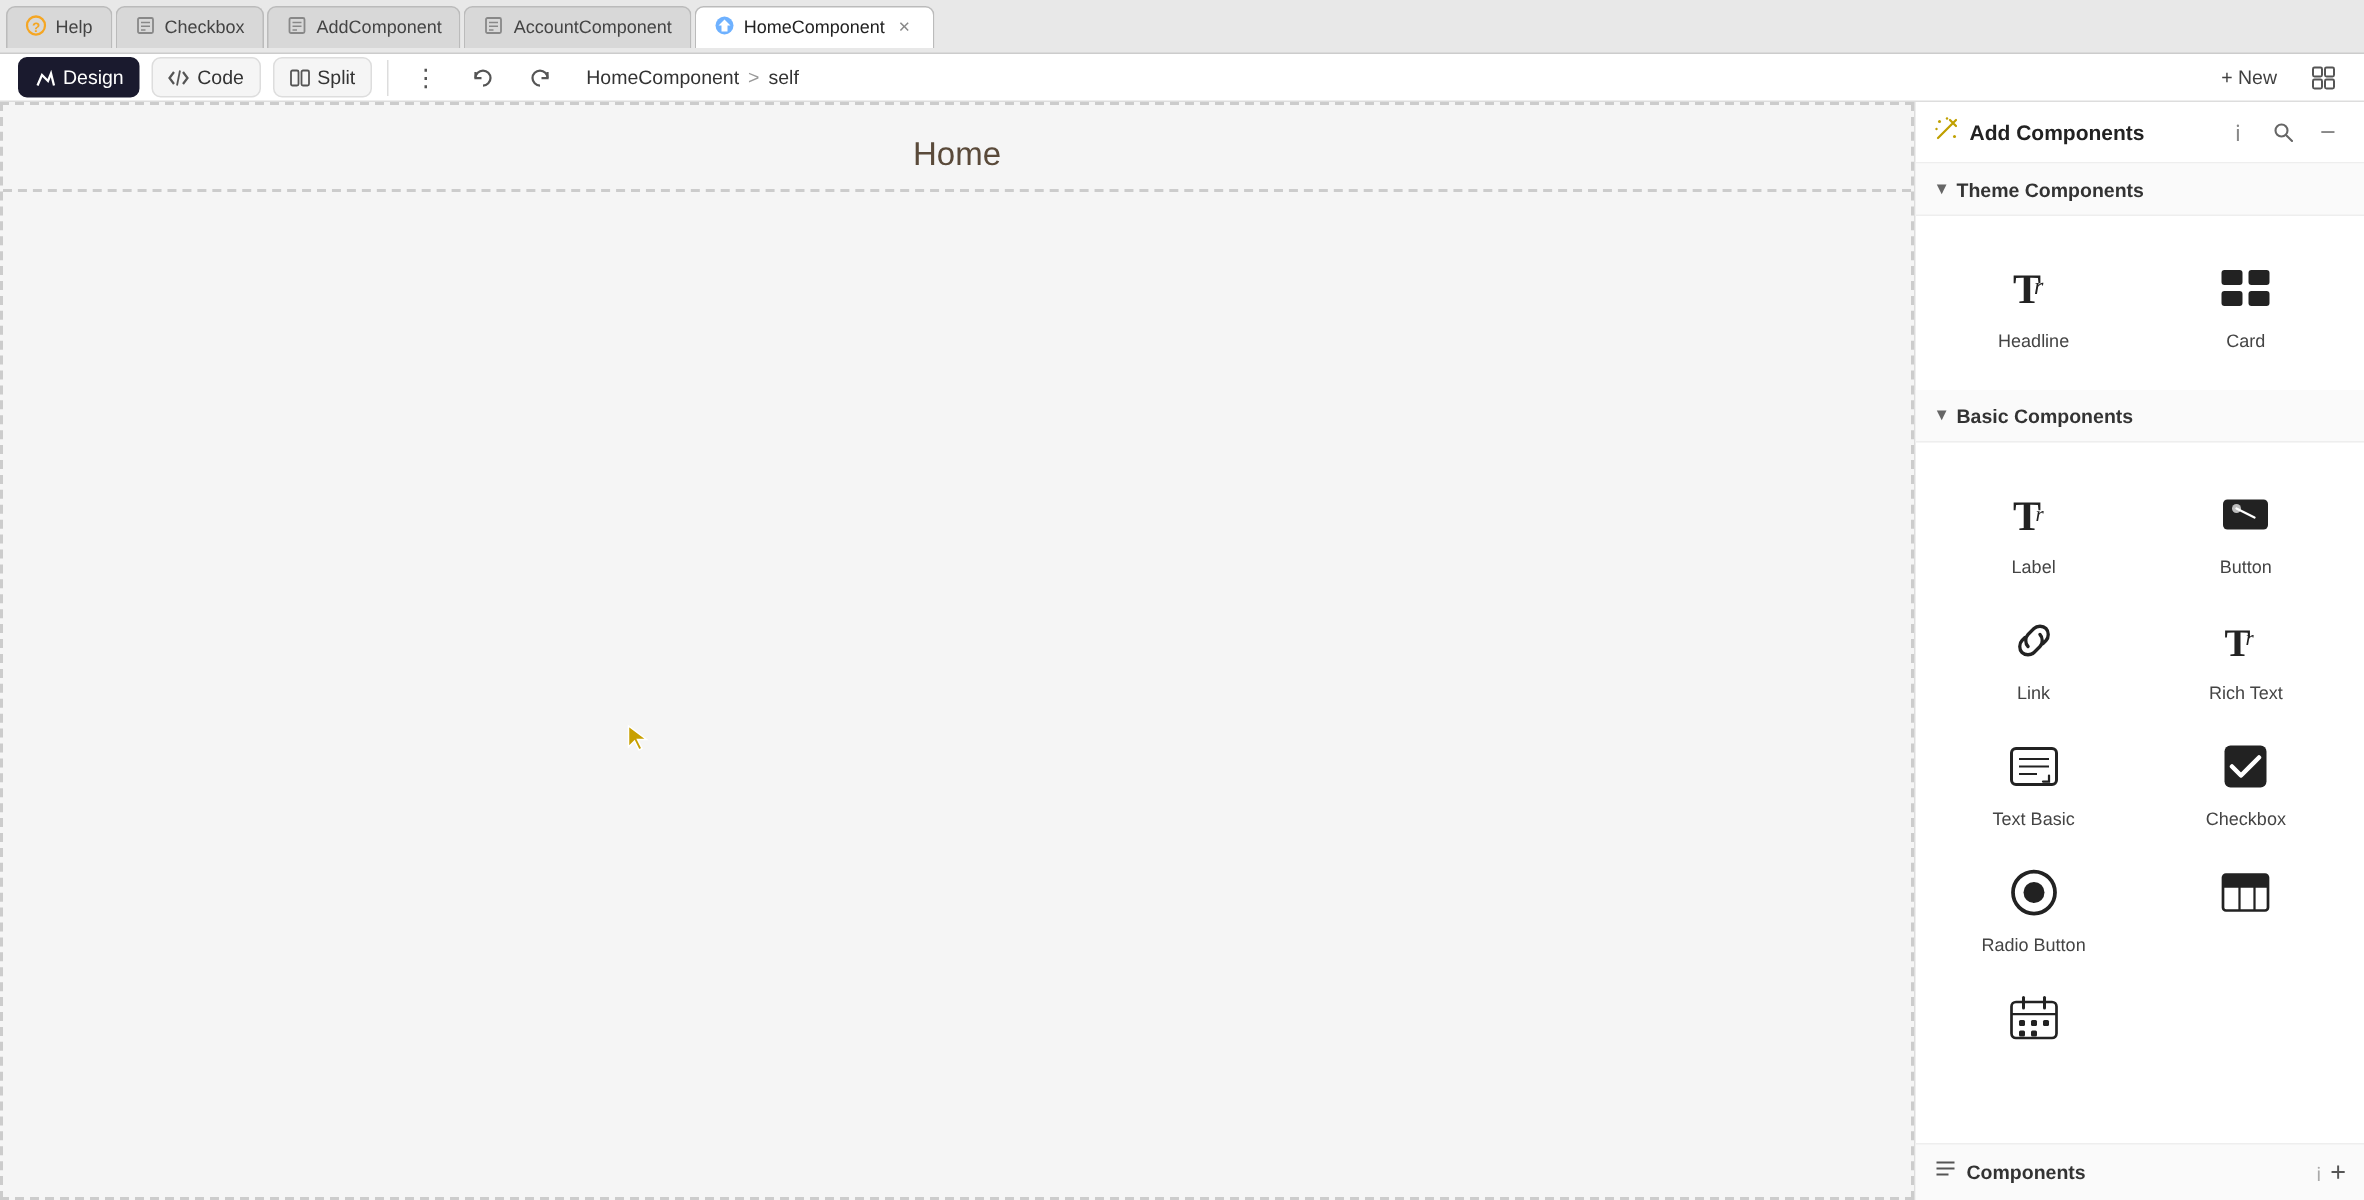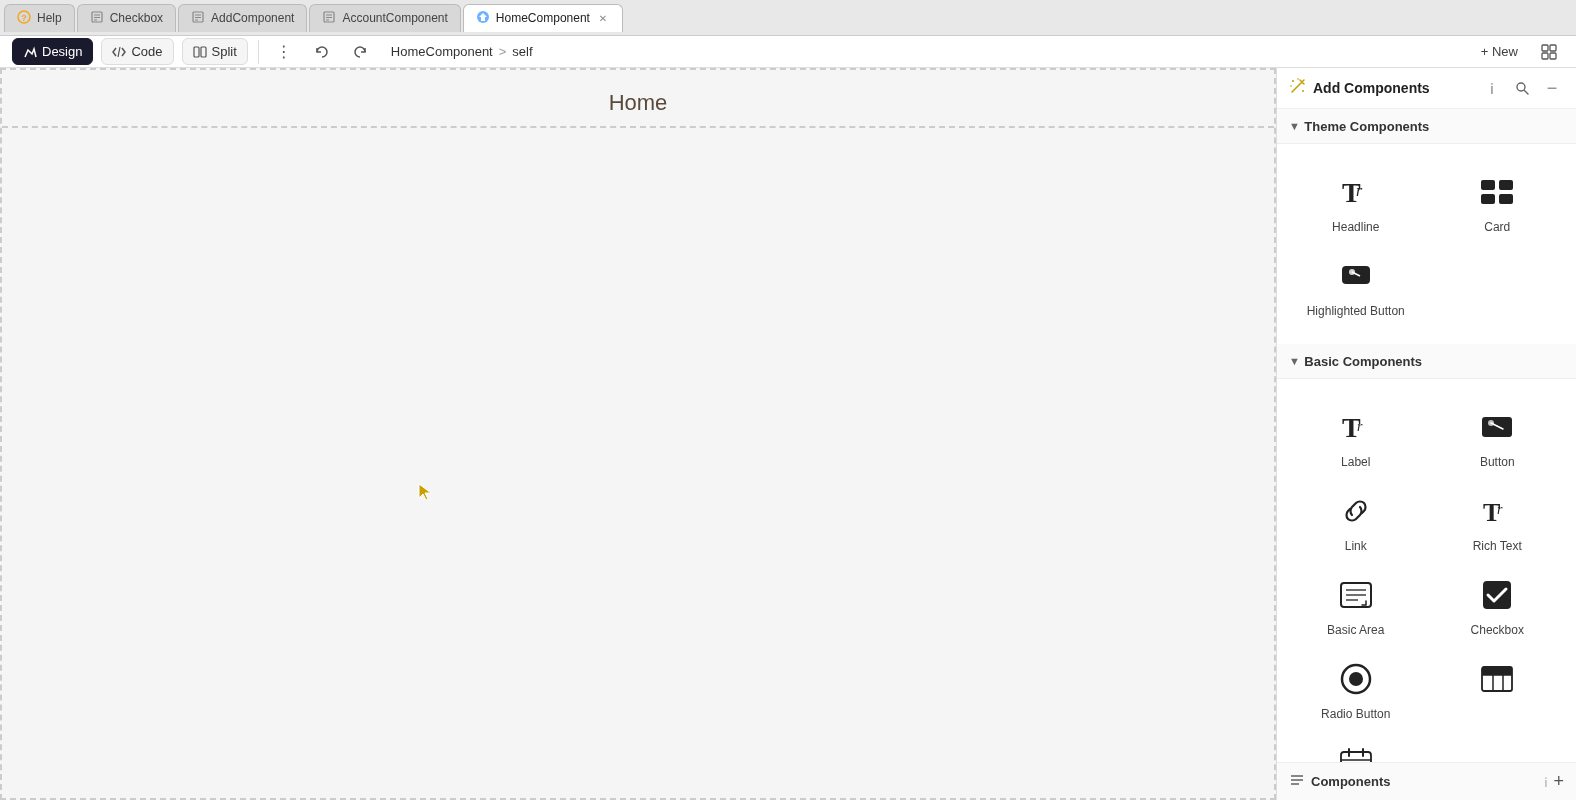--- a/index.html
+++ b/index.html
@@ -487,30 +487,20 @@
             <svg width="36" height="36" viewBox="0 0 36 36" fill="none">
               <rect x="2" y="6" width="14" height="10" rx="2" fill="#222"></rect>
               <rect x="20" y="6" width="14" height="10" rx="2" fill="#222"></rect>
               <rect x="2" y="20" width="14" height="10" rx="2" fill="#222"></rect>
               <rect x="20" y="20" width="14" height="10" rx="2" fill="#222"></rect>
             </svg>
           </div>
           <span class="component-label">Card</span>
         </div>
 
-        <div class="component-item" style="grid-column: 1;">
-          <div class="component-icon-box">
-            <svg width="36" height="36" viewBox="0 0 36 36" fill="none">
-              <rect x="4" y="8" width="28" height="18" rx="4" fill="#222"></rect>
-              <circle cx="14" cy="14" r="3" fill="white" opacity="0.8"></circle>
-              <path d="M14 14 L22 18" stroke="white" stroke-width="1.5"></path>
-            </svg>
-          </div>
-          <span class="component-label">Highlighted Button</span>
-        </div>
       </div>
 
       <div class="section-header">
         <span class="chevron">▼</span>
         &nbsp;
         <span class="section-header-text">Basic Components</span>
       </div>
 
       <div class="components-grid">
 
@@ -559,21 +549,21 @@
         <div class="component-item">
           <div class="component-icon-box">
             <svg width="36" height="36" viewBox="0 0 36 36" fill="none">
               <rect x="3" y="6" width="30" height="24" rx="3" stroke="#222" stroke-width="2" fill="none"></rect>
               <line x1="8" y1="13" x2="28" y2="13" stroke="#222" stroke-width="1.3"></line>
               <line x1="8" y1="18" x2="28" y2="18" stroke="#222" stroke-width="1.3"></line>
               <line x1="8" y1="23" x2="20" y2="23" stroke="#222" stroke-width="1.3"></line>
               <path d="M28 24 L28 28 L24 28" stroke="#222" stroke-width="1.5" fill="none" stroke-linecap="round"></path>
             </svg>
           </div>
-          <span class="component-label">Basic Area</span>
+          <span class="component-label">Text Basic</span>
         </div>
 
         <div class="component-item">
           <div class="component-icon-box">
             <svg width="36" height="36" viewBox="0 0 36 36" fill="none">
               <rect x="4" y="4" width="28" height="28" rx="4" fill="#222"></rect>
               <polyline points="9,18 15,24 27,12" stroke="white" stroke-width="3" stroke-linecap="round" stroke-linejoin="round" fill="none"></polyline>
             </svg>
           </div>
           <span class="component-label">Checkbox</span>

